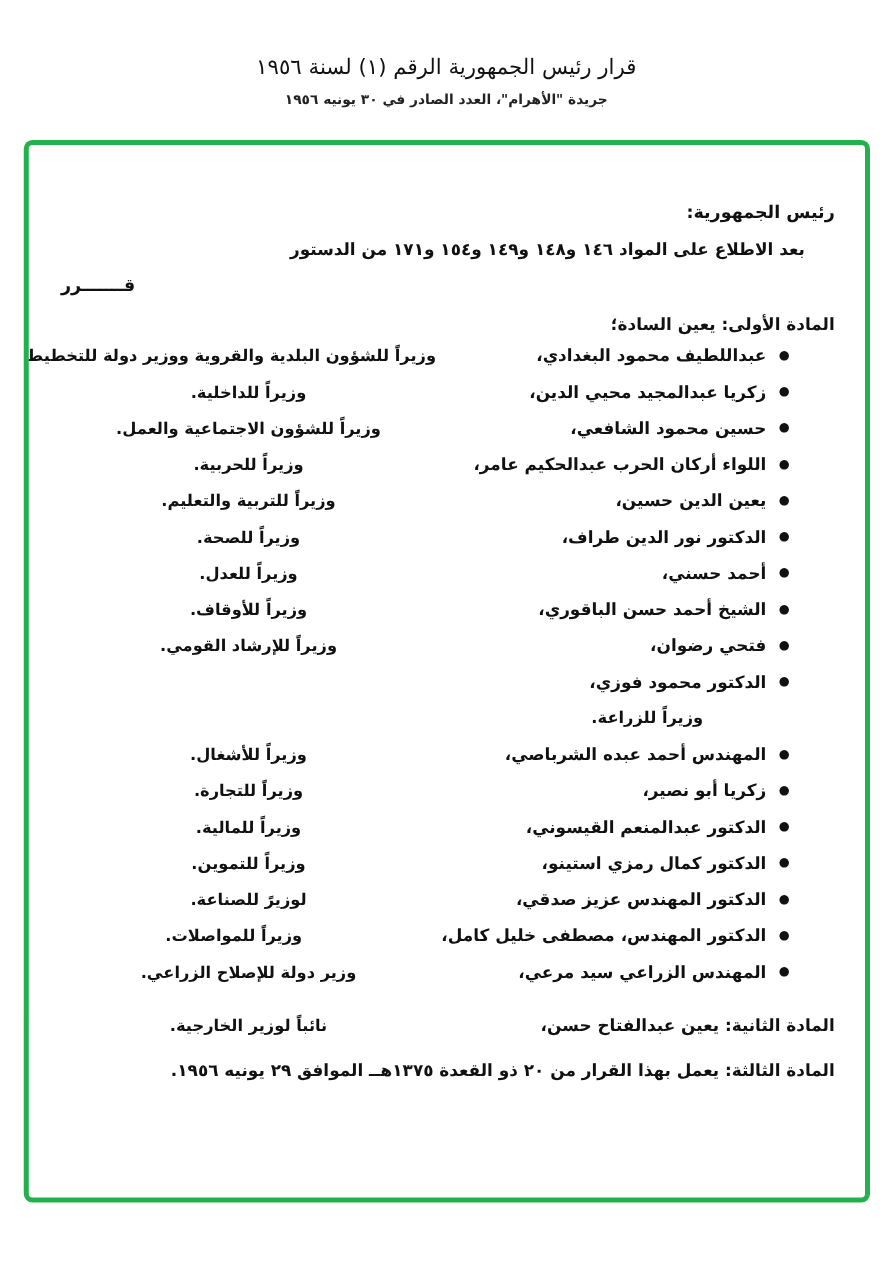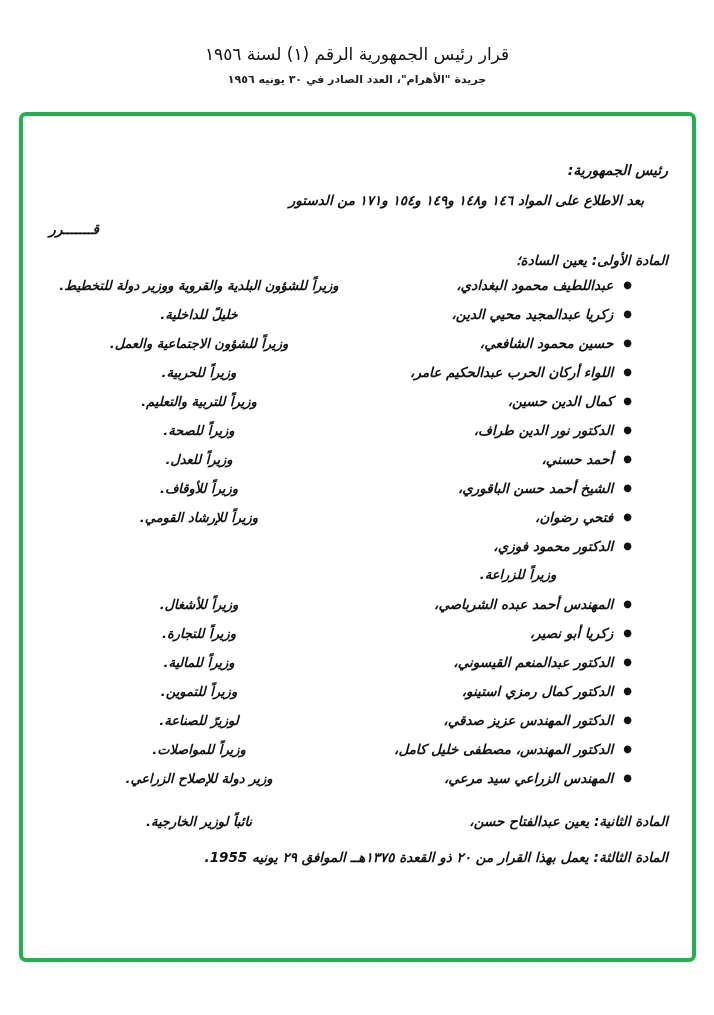--- a/index.html
+++ b/index.html
@@ -36,21 +36,20 @@
     position: absolute;
     left: 19px;
     top: 112px;
     width: 677px;
     height: 850px;
     border: 4px solid #22b14c;
     border-radius: 7px;
     background: #ffffff;
     padding: 46px 24px 0 26px;
     overflow: hidden;
-    font-style: italic;
   }
   .opening {
     font-size: 14px;
     font-weight: bold;
   }
   .preamble {
     font-size: 13.5px;
     font-weight: bold;
     margin-top: 14px;
     padding-right: 24px;
@@ -135,35 +134,35 @@
 
   <div class="appointments">
 
       <div class="row">
         <div class="name-cell"><span class="bullet">●</span><span>عبداللطيف محمود البغدادي،</span></div>
         <div class="pos-cell">وزيراً للشؤون البلدية والقروية ووزير دولة للتخطيط.</div>
       </div>
 
       <div class="row">
         <div class="name-cell"><span class="bullet">●</span><span>زكريا عبدالمجيد محيي الدين،</span></div>
-        <div class="pos-cell">خليلً للداخلية.</div>
+        <div class="pos-cell">وزيراً للداخلية.</div>
       </div>
 
       <div class="row">
         <div class="name-cell"><span class="bullet">●</span><span>حسين محمود الشافعي،</span></div>
         <div class="pos-cell">وزيراً للشؤون الاجتماعية والعمل.</div>
       </div>
 
       <div class="row">
         <div class="name-cell"><span class="bullet">●</span><span>اللواء أركان الحرب عبدالحكيم عامر،</span></div>
         <div class="pos-cell">وزيراً للحربية.</div>
       </div>
 
       <div class="row">
-        <div class="name-cell"><span class="bullet">●</span><span>كمال الدين حسين،</span></div>
+        <div class="name-cell"><span class="bullet">●</span><span>يعين الدين حسين،</span></div>
         <div class="pos-cell">وزيراً للتربية والتعليم.</div>
       </div>
 
       <div class="row">
         <div class="name-cell"><span class="bullet">●</span><span>الدكتور نور الدين طراف،</span></div>
         <div class="pos-cell">وزيراً للصحة.</div>
       </div>
 
       <div class="row">
         <div class="name-cell"><span class="bullet">●</span><span>أحمد حسني،</span></div>
@@ -222,15 +221,15 @@
         <div class="name-cell"><span class="bullet">●</span><span>المهندس الزراعي سيد مرعي،</span></div>
         <div class="pos-cell">وزير دولة للإصلاح الزراعي.</div>
       </div>
     </div>
 
   <div class="article-two">
     <div class="heading-cell">المادة الثانية: يعين عبدالفتاح حسن،</div>
     <div class="pos-cell">نائباً لوزير الخارجية.</div>
   </div>
 
-  <div class="article-three">المادة الثالثة:  يعمل بهذا القرار من ٢٠ ذو القعدة ١٣٧٥هــ الموافق ٢٩ يونيه 1955.</div>
+  <div class="article-three">المادة الثالثة:  يعمل بهذا القرار من ٢٠ ذو القعدة ١٣٧٥هــ الموافق ٢٩ يونيه ١٩٥٦.</div>
 
 </div>
 
 </body></html>

